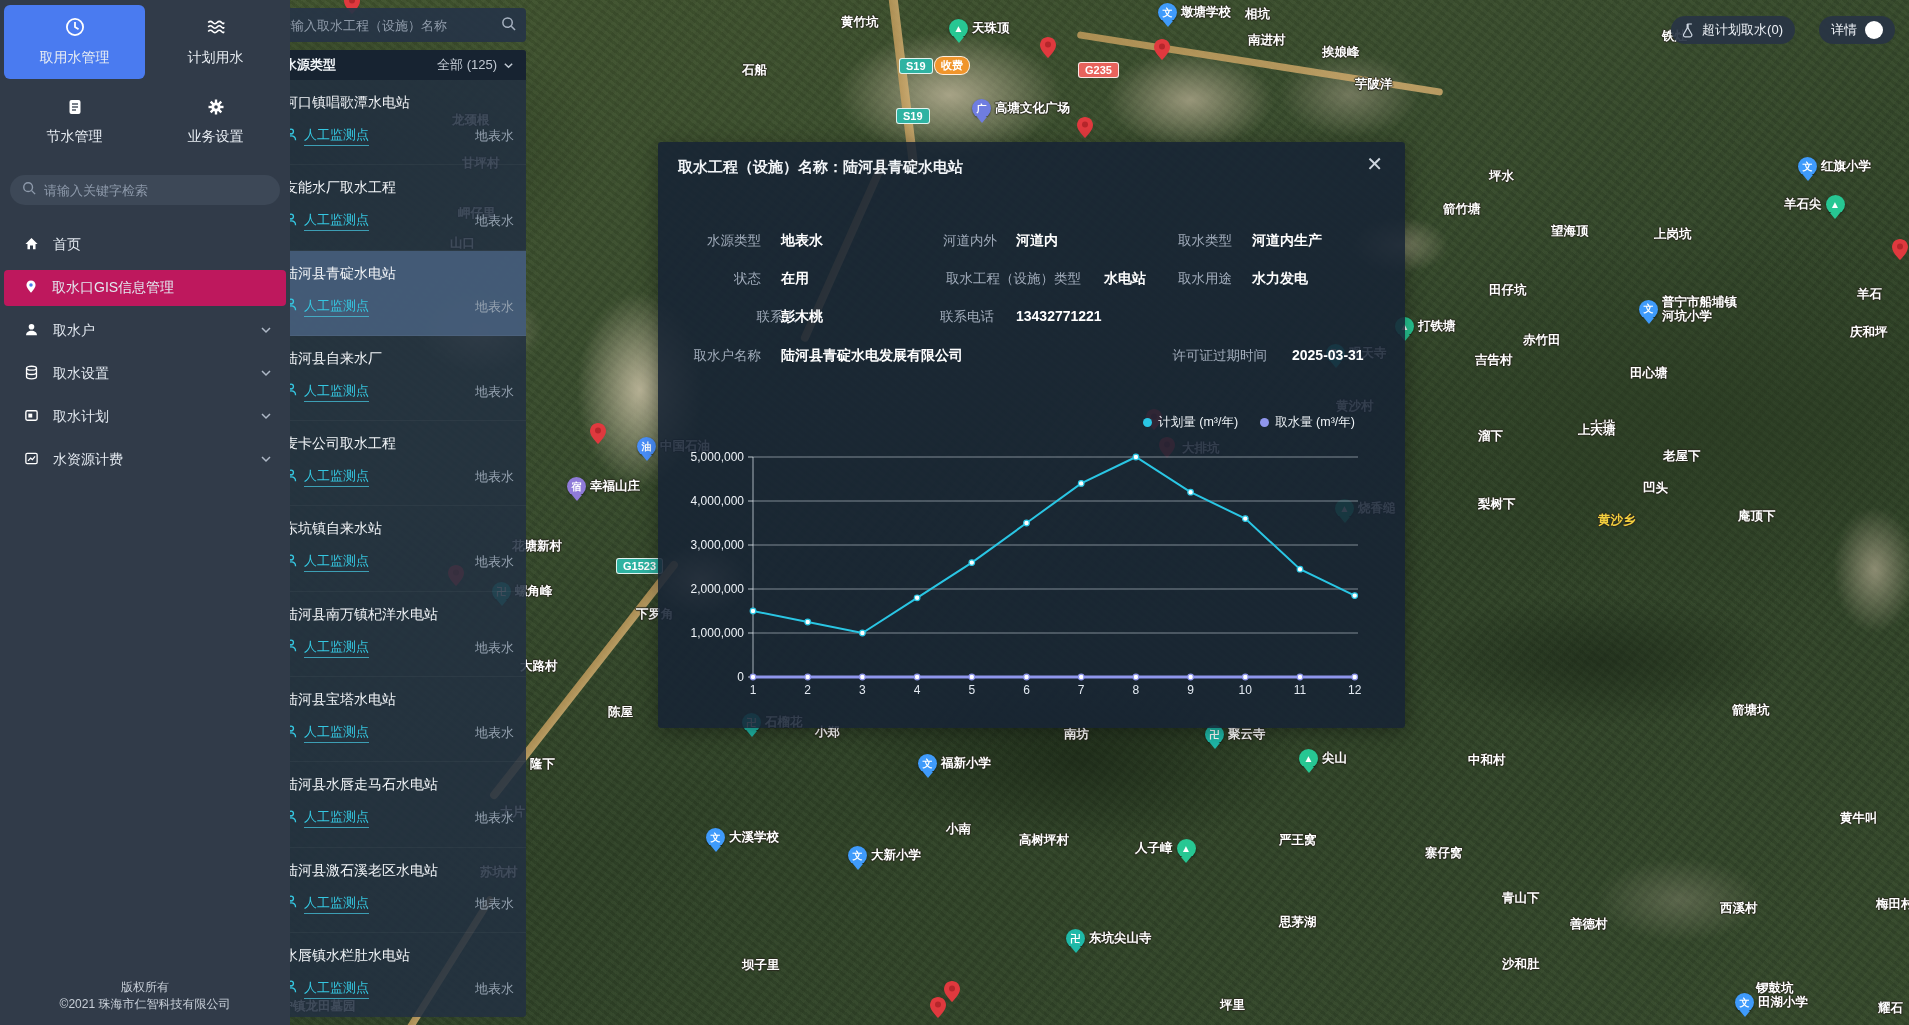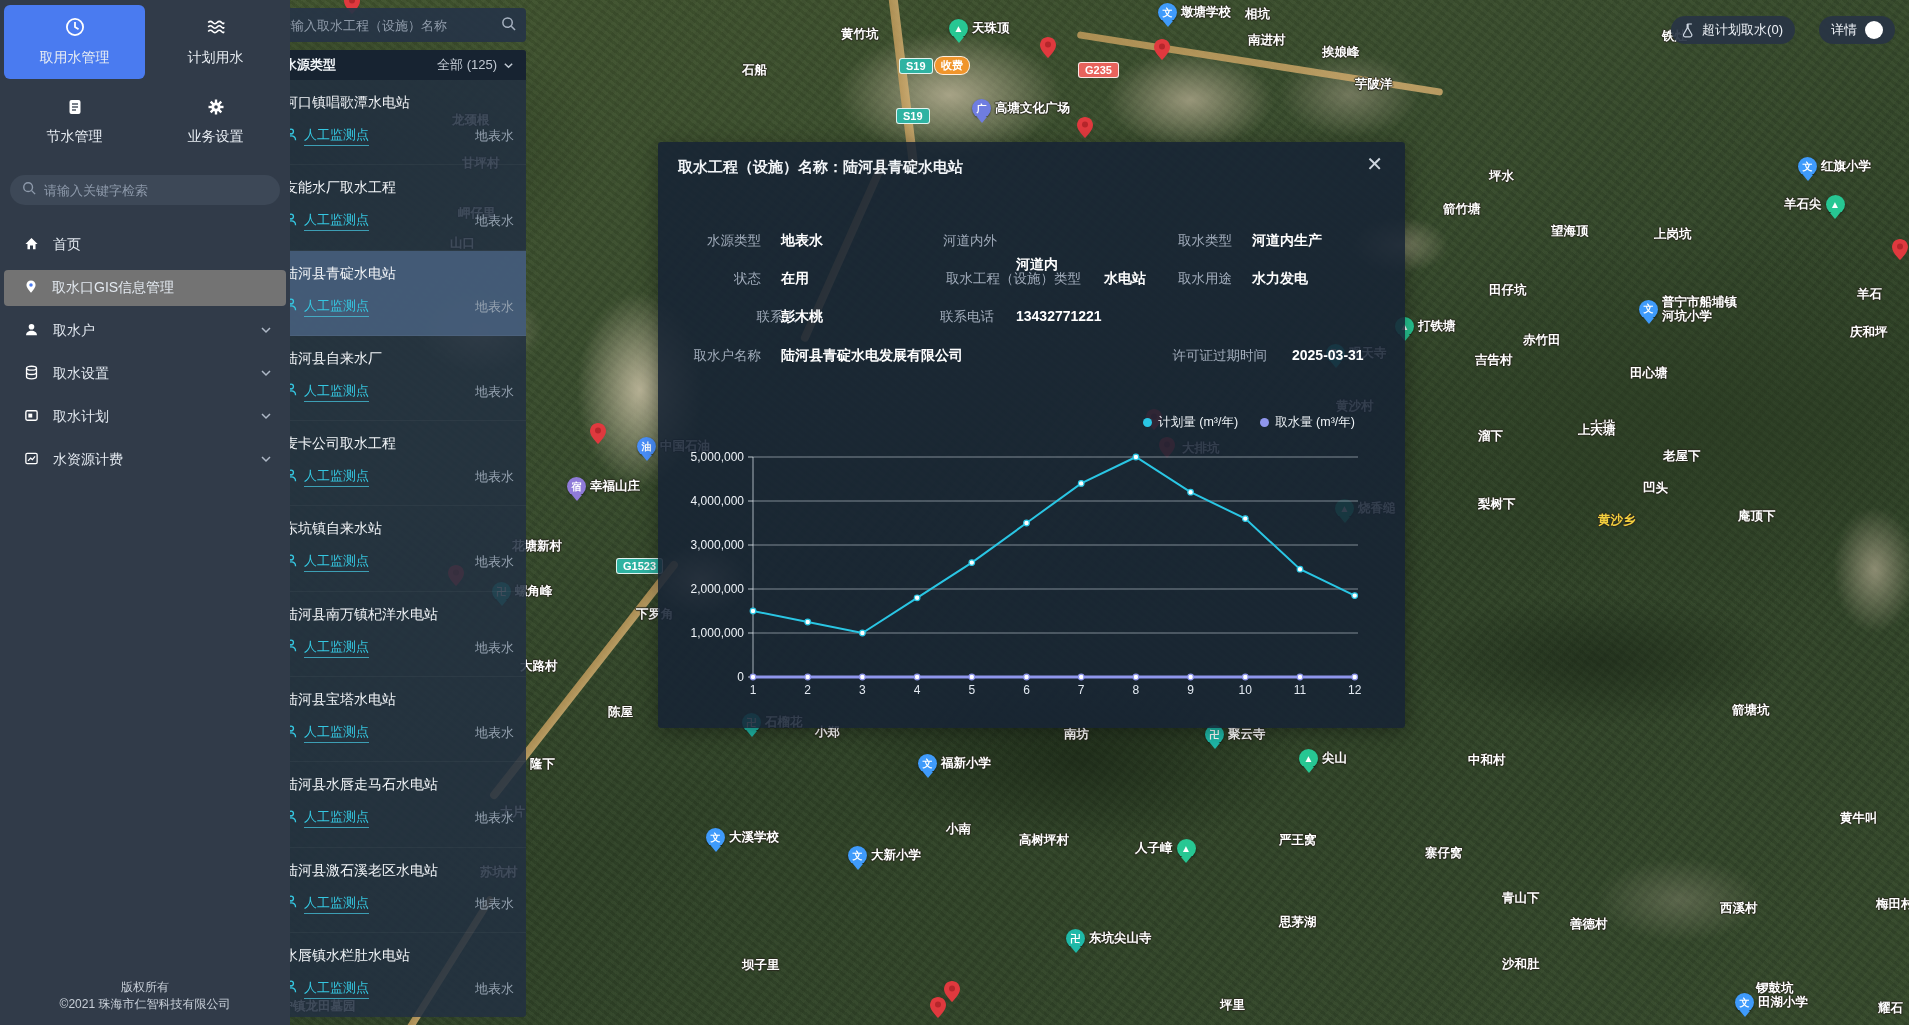--- a/index.html
+++ b/index.html
@@ -58,21 +58,21 @@
     justify-content:center; gap:8px; cursor:pointer; }
   .tile.active { background:#4a7bf0; }
   .tile .tlabel { font-size:14px; }
   .sb-search { margin:16px 10px 0 10px; height:30px; background:#3d4857; border-radius:15px;
     display:flex; align-items:center; padding:0 12px; gap:8px; }
   .sb-search input { background:transparent; border:none; outline:none; color:#cfd6df; font-size:13px; width:100%; }
   .sb-search input::placeholder { color:#8e9aab; }
   #menu { margin-top:22px; padding:0 4px; }
   .mitem { height:36px; margin-bottom:7px; border-radius:4px; display:flex; align-items:center;
     padding:0 14px 0 20px; gap:14px; font-size:14px; color:#e3e9f0; cursor:pointer; }
-  .mitem.active { background:#737373; }
+  .mitem.active { background:#be185d; }
   .mitem .grow { flex:1; }
   #sb-footer { position:absolute; bottom:12px; width:100%; text-align:center; color:#c8cfd8; font-size:12px; line-height:17px; }
 
   
   #st-search { position:absolute; left:268px; top:8px; width:258px; height:34px; z-index:10;
     background:rgba(38,52,70,0.92); border-radius:4px; display:flex; align-items:center; padding:0 10px; }
   #st-search input { flex:1; background:transparent; border:none; outline:none; color:#d6dde5; font-size:13px; }
   #st-search input::placeholder { color:#909cab; }
   #st-panel { position:absolute; left:268px; top:50px; width:258px; height:967px; z-index:10;
     background:rgba(35,48,66,0.87); border-radius:3px; overflow:hidden; }
@@ -113,21 +113,21 @@
 
 <div id="stage">
 
   <div id="map">
     <div class="road" style="left:648px;top:-20px;width:9px;height:190px;transform:rotate(-7deg);"></div>
     <div class="road" style="left:590px;top:150px;width:8px;height:200px;transform:rotate(24deg);"></div>
     <div class="road" style="left:825px;top:60px;width:370px;height:7px;transform:rotate(9deg);"></div>
     <div class="road" style="left:330px;top:530px;width:8px;height:300px;transform:rotate(38deg);"></div>
     <div class="road" style="left:180px;top:880px;width:7px;height:220px;transform:rotate(32deg);"></div>
     <div id="poi-layer">
-        <div class="map-item" style="left: 591px; top: 26px;">
+        <div class="map-item" style="left: 591px; top: 14px;">
           <span class="map-label">黄竹坑</span>
         </div>
         <div class="map-item" style="left: 699px; top: 30px; transform: translateY(-11px);">
           <span class="cpin peak">
             <span>▲</span>
           </span>
           <span class="map-label">天珠顶</span>
         </div>
         <div class="map-item" style="left: 908px; top: 14px; transform: translateY(-11px);">
           <span class="cpin school">
@@ -778,21 +778,21 @@
   </div>
 
   <div id="modal">
     <div id="m-title">取水工程（设施）名称：陆河县青碇水电站</div>
     <div id="m-close">✕</div>
     <div id="m-details">
         <div class="drow" style="top: 90px;">
           <span class="dlabel" style="left: 103px;">水源类型</span>
           <span class="dvalue" style="left: 123px;">地表水</span>
           <span class="dlabel" style="left: 339px;">河道内外</span>
-          <span class="dvalue" style="left: 358px; margin-top: 24px;">河道内</span>
+          <span class="dvalue" style="left: 358px;">河道内</span>
           <span class="dlabel" style="left: 574px;">取水类型</span>
           <span class="dvalue" style="left: 594px;">河道内生产</span>
         </div>
         <div class="drow" style="top: 128px;">
           <span class="dlabel" style="left: 103px;">状态</span>
           <span class="dvalue" style="left: 123px;">在用</span>
           <span class="dlabel" style="left: 423px;">取水工程（设施）类型</span>
           <span class="dvalue" style="left: 446px;">水电站</span>
           <span class="dlabel" style="left: 574px;">取水用途</span>
           <span class="dvalue" style="left: 594px;">水力发电</span>

